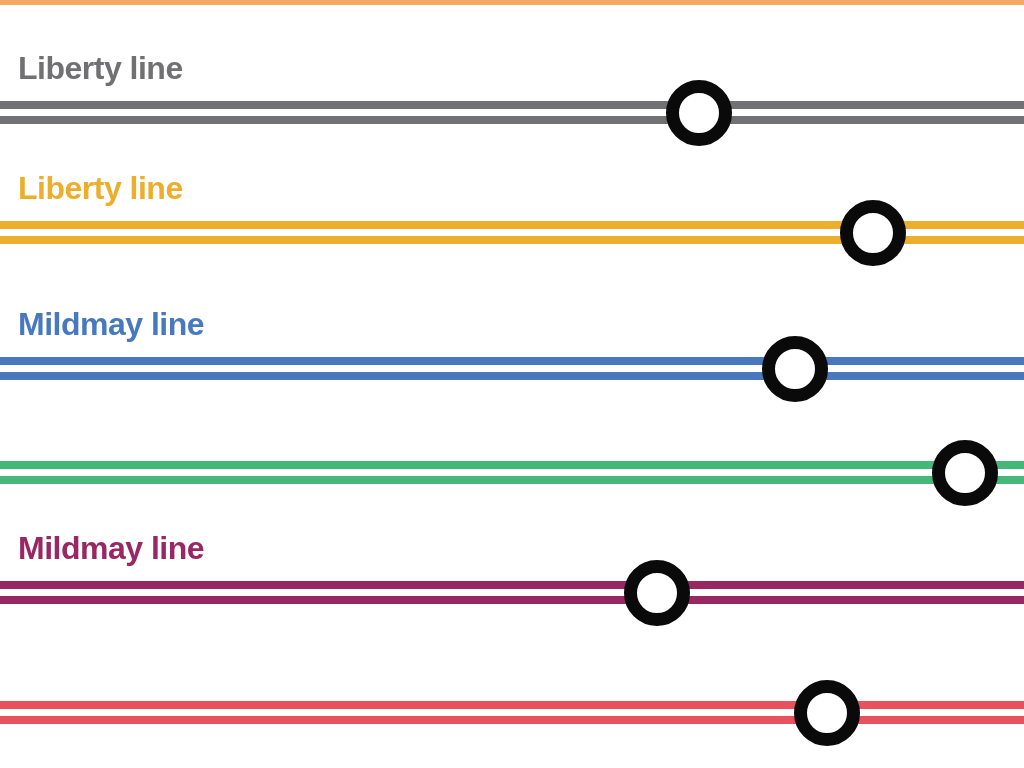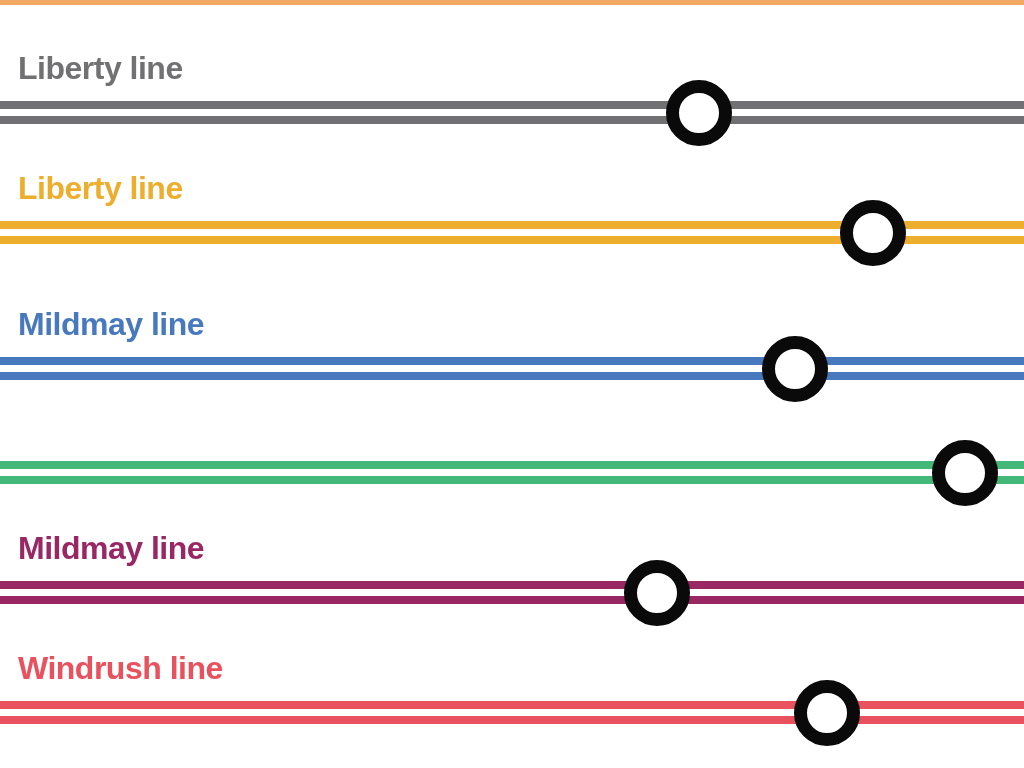--- a/index.html
+++ b/index.html
@@ -111,21 +111,20 @@
   <div class="row" style="top: 524px; --color: #992763;">
     <div class="label">Mildmay line</div>
     <div class="track">
       <div class="stripe top"></div>
       <div class="stripe bottom"></div>
       <div class="station" style="left: 657px; border-color: rgb(10, 10, 10); background: rgb(255, 255, 255);"></div>
     </div>
   </div>
 
   <div class="row" style="top: 644px; --color: #E8515D;">
-    <div class="label">Windrush line</div>
     <div class="track">
       <div class="stripe top"></div>
       <div class="stripe bottom"></div>
       <div class="station" style="left: 827px; border-color: rgb(10, 10, 10); background: rgb(255, 255, 255);"></div>
     </div>
   </div>
 </div>
 </div>
 
 </body></html>

